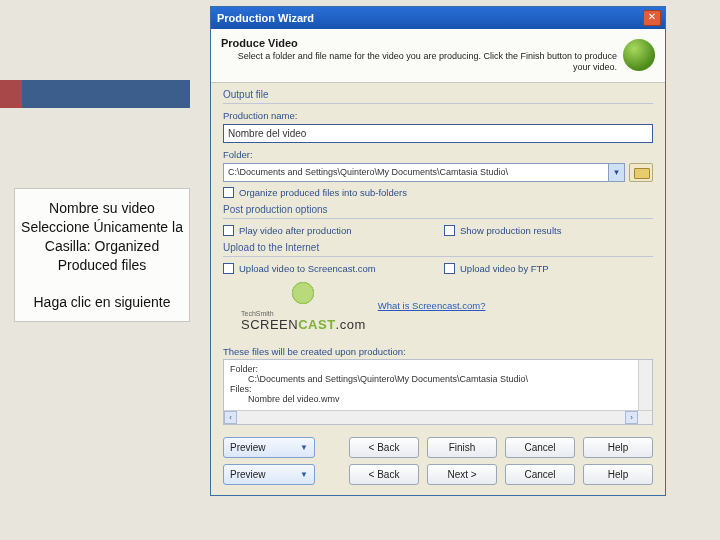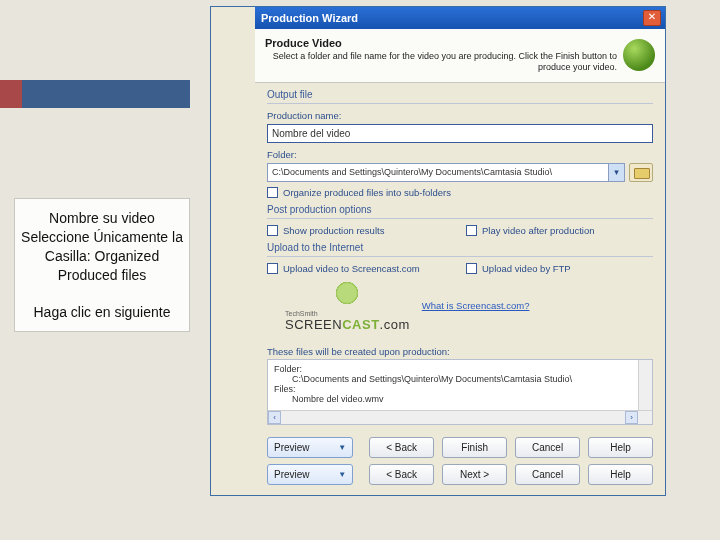--- a/index.html
+++ b/index.html
@@ -1,24 +1,24 @@
 <!DOCTYPE html>
 <html><head>
 <meta charset="utf-8">
 <style>
   * { box-sizing: border-box; margin: 0; padding: 0; font-family: Tahoma, Arial, sans-serif; }
   body { width: 720px; height: 540px; background: #e8e5dc; position: relative; overflow: hidden; }
 
   .accent-bar { position: absolute; left: 0; top: 80px; width: 190px; height: 28px; background: #3b5e8c; }
   .accent-bar2 { position: absolute; left: 0; top: 80px; width: 22px; height: 28px; background: #a94848; }
 
-  .instruction-card { position: absolute; left: 14px; top: 198px; width: 176px; background: #fcfcfa; border: 1px solid #c8c8c0; padding: 10px 6px; text-align: center; font-size: 14px; line-height: 1.35; color: #111; }
+  .instruction-card { position: absolute; left: 14px; top: 188px; width: 176px; background: #fcfcfa; border: 1px solid #c8c8c0; padding: 10px 6px; text-align: center; font-size: 14px; line-height: 1.35; color: #111; }
   .instruction-card .para2 { margin-top: 18px; }
 
-  .dialog { position: absolute; left: 210px; top: 6px; width: 456px; background: #ece9d8; border: 1px solid #3a6ea5; font-size: 10px; padding-left: 44px; }
+  .dialog { position: absolute; left: 210px; top: 6px; width: 456px; background: #ece9d8; border: 1px solid #3a6ea5; font-size: 10px; }
   .titlebar { height: 22px; background: linear-gradient(#2a6fd6,#1653b1); color: #fff; display: flex; align-items: center; padding: 0 4px; }
   .titlebar .title { font-size: 11px; font-weight: bold; flex: 1; padding-left: 2px; }
   .titlebar .close-btn { width: 18px; height: 16px; background: #e25d3a; border: 1px solid #a83c20; color: #fff; font-size: 10px; line-height: 12px; text-align: center; border-radius: 2px; cursor: pointer; }
 
   .header-block { background: #fbfbf8; padding: 8px 10px 8px 10px; border-bottom: 1px solid #c8c8c0; display: flex; }
   .header-text { flex: 1; }
   .header-text .h1 { font-size: 11px; font-weight: bold; color: #1a1a1a; }
   .header-text .h2 { font-size: 9px; color: #222; margin-top: 2px; line-height: 1.25; text-align: right; }
   .header-ball { width: 32px; height: 32px; border-radius: 50%; background: radial-gradient(circle at 35% 30%, #a8d95e, #4d8a1a 70%); align-self: center; margin-left: 6px; }
 
@@ -108,25 +108,25 @@
         <span>Organize produced files into sub-folders</span>
       </div>
     </div>
   </div>
 
   <div class="section">
     <div class="grp-title">Post production options</div>
     <div class="grp-box two-col">
       <div class="col chk-row" style="margin-top:0">
         <span class="chk"></span>
-        <span>Show production results</span>
+        <span>Play video after production</span>
       </div>
       <div class="col chk-row" style="margin-top:0">
         <span class="chk"></span>
-        <span>Play video after production</span>
+        <span>Show production results</span>
       </div>
     </div>
   </div>
 
   <div class="section">
     <div class="grp-title">Upload to the Internet</div>
     <div class="grp-box">
       <div class="two-col">
         <div class="col chk-row" style="margin-top:0">
           <span class="chk"></span>

